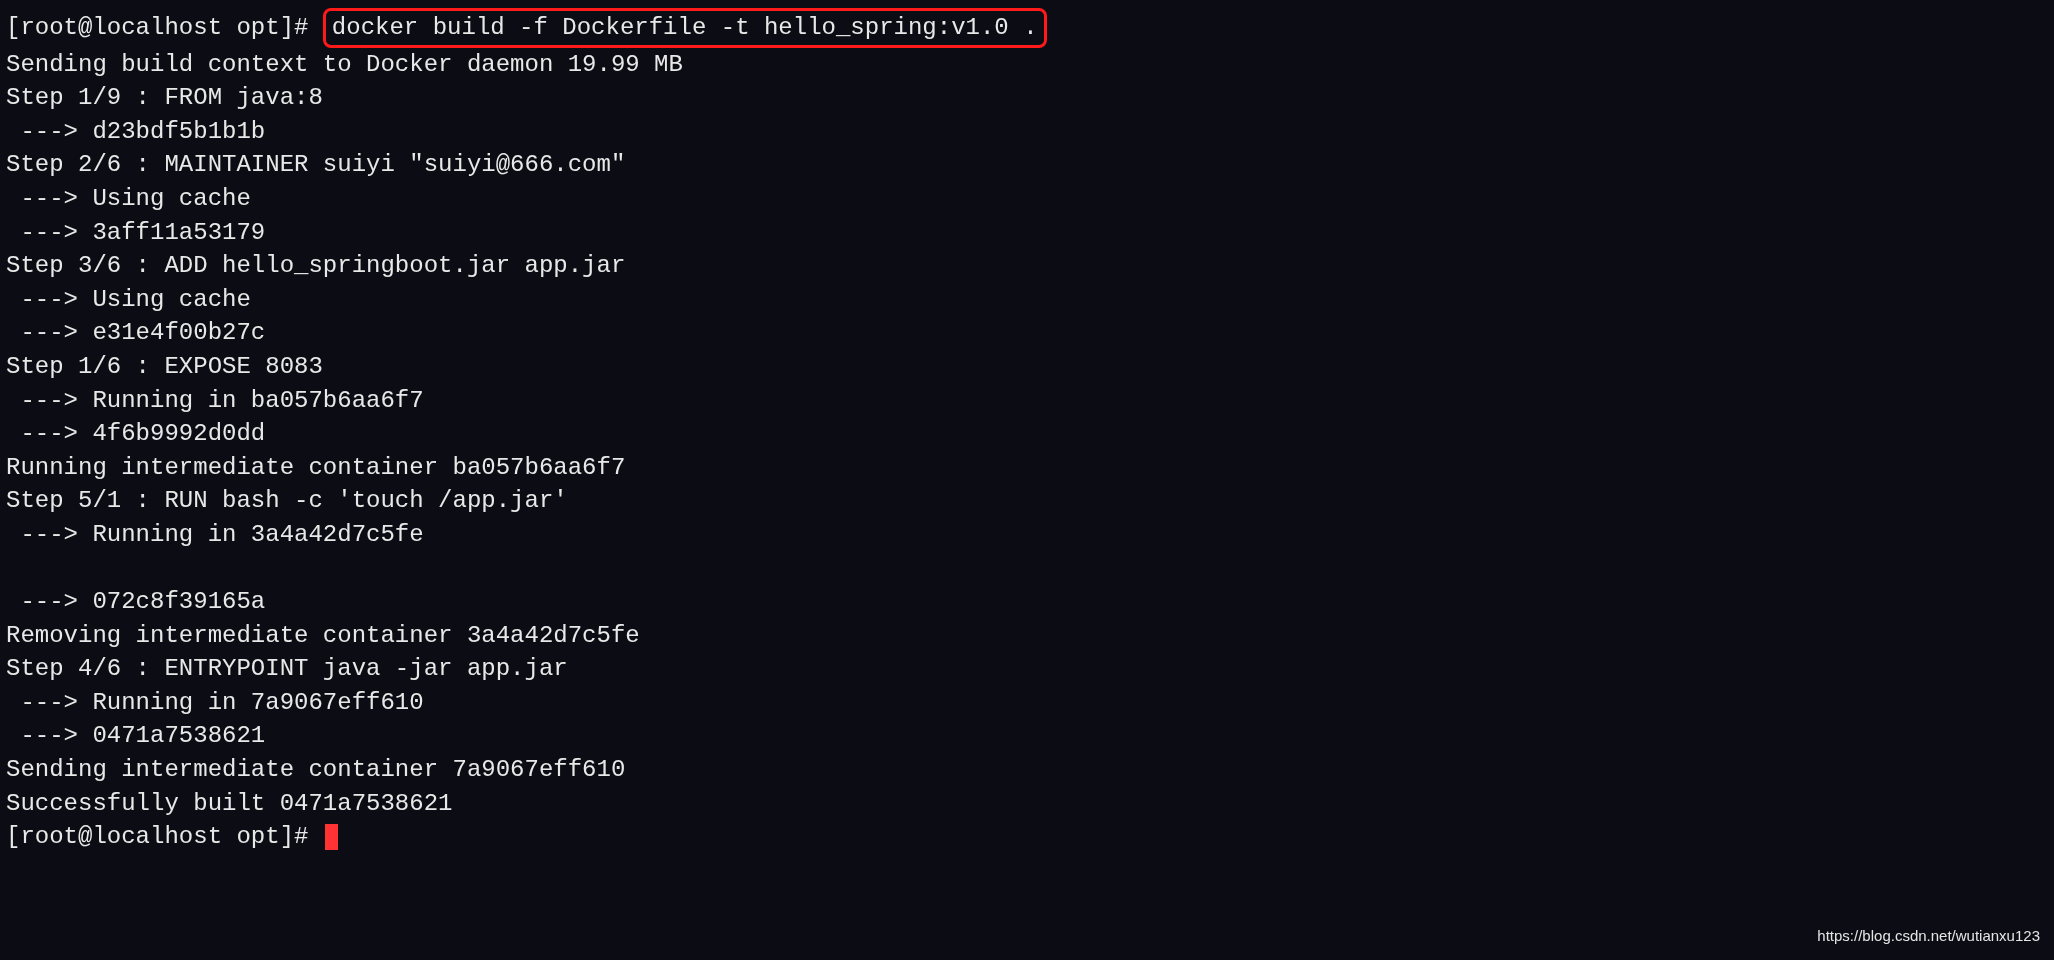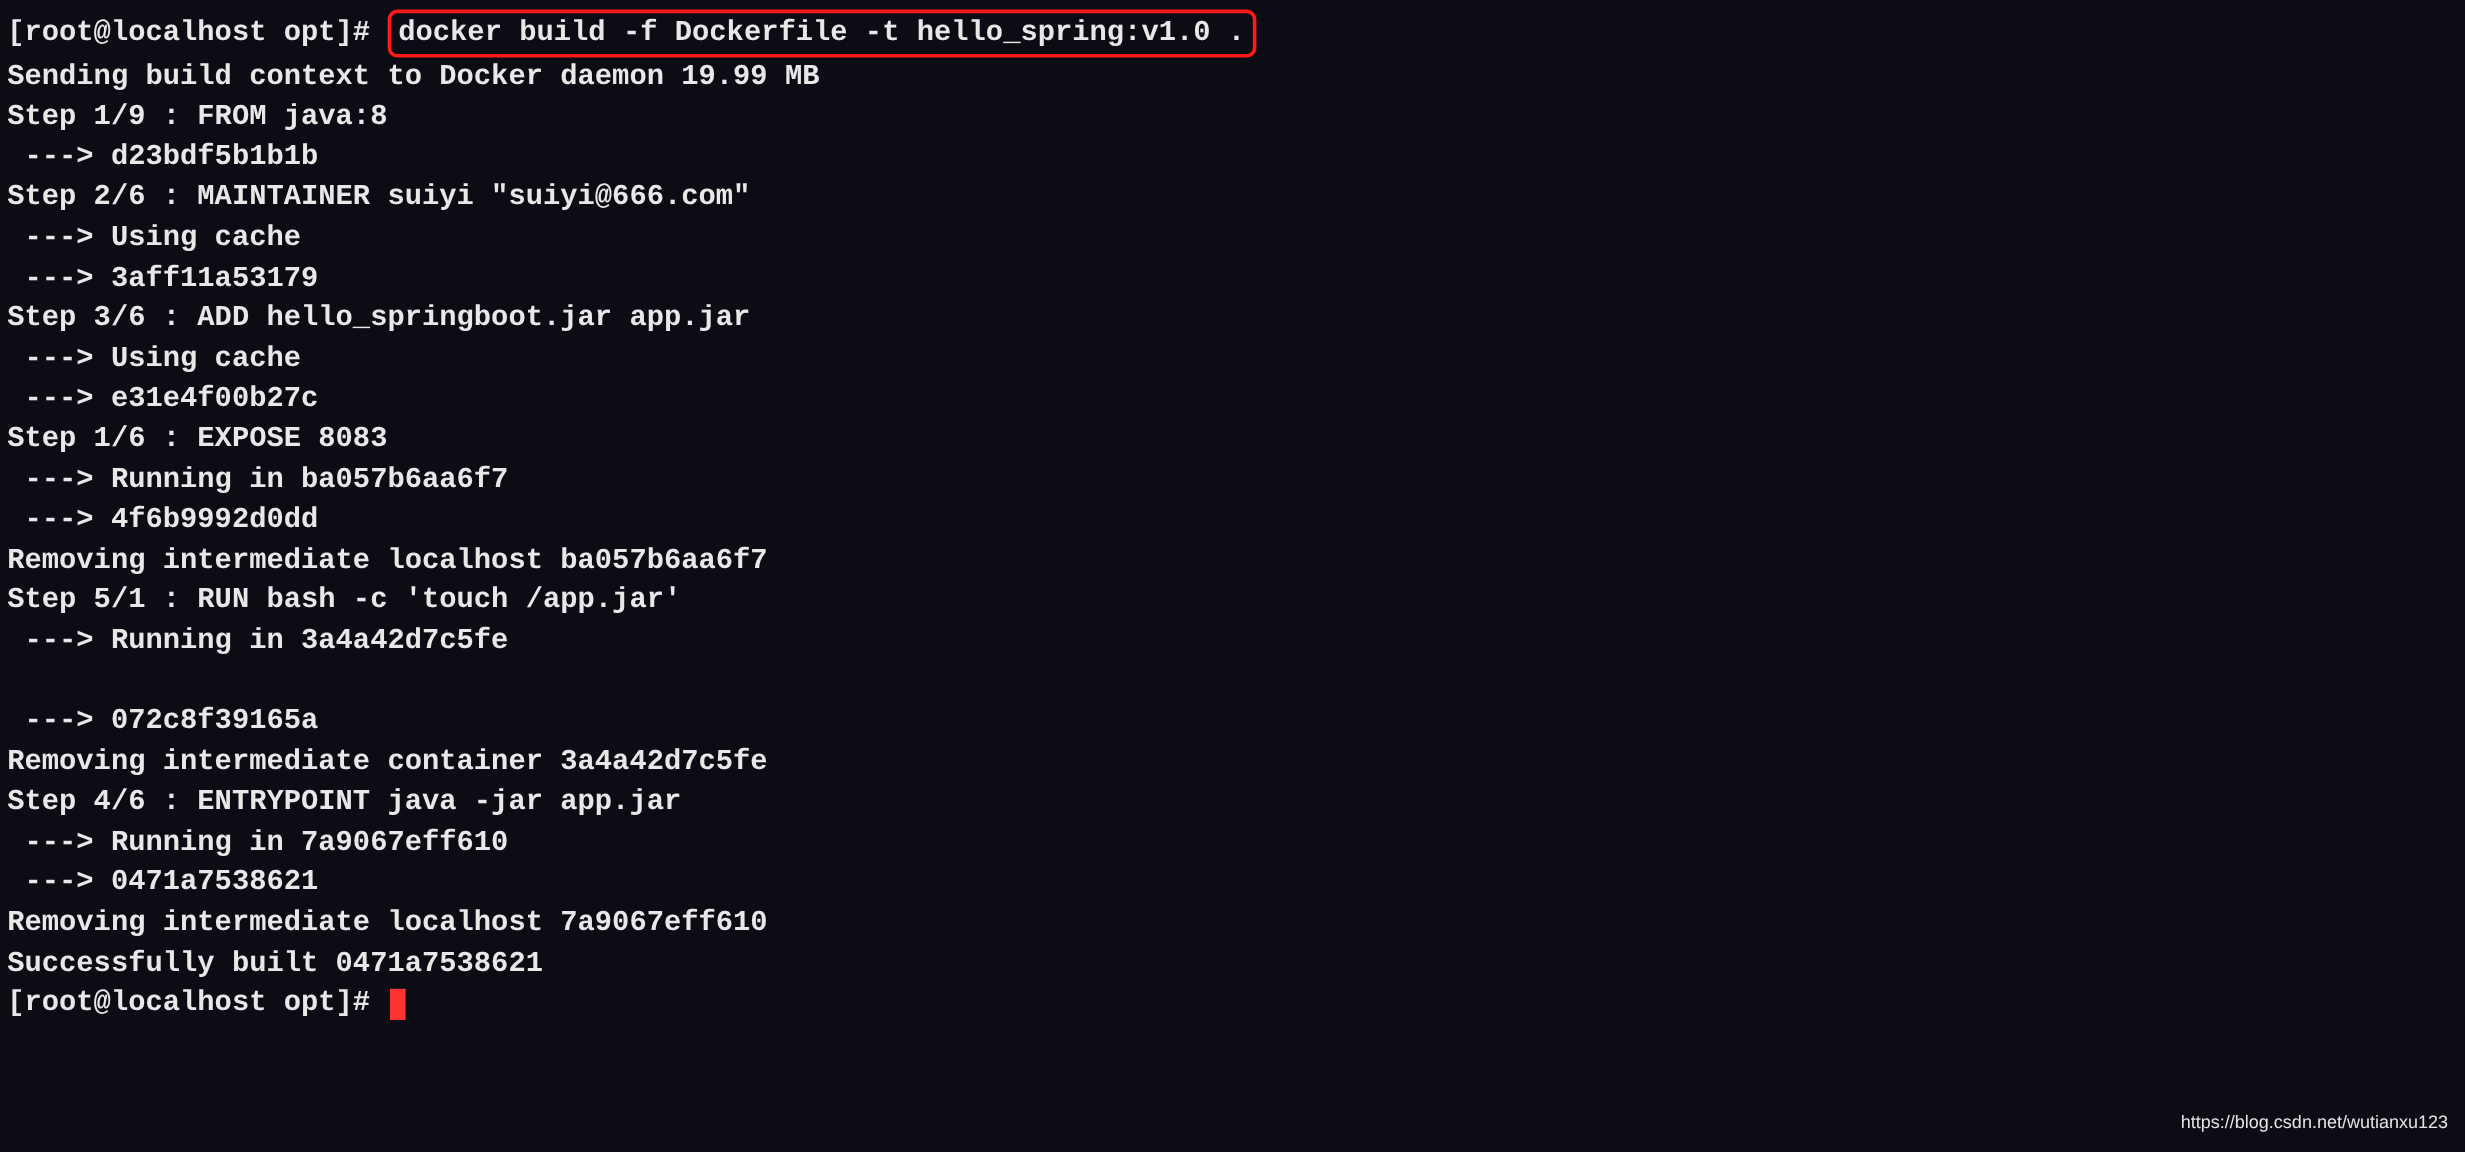--- a/index.html
+++ b/index.html
@@ -14,21 +14,20 @@
       font-size: 24px;
       line-height: 1.4;
       padding: 8px 6px;
       width: 2054px;
       height: 960px;
       overflow: hidden;
       position: relative;
     }
     .terminal-line {
       white-space: pre;
-      font-weight: bold;
     }
     .highlight-box {
       border: 3px solid #ff1a1a;
       border-radius: 8px;
       padding: 0 6px;
       display: inline-block;
     }
     .prompt-segment {
       display: inline;
     }
@@ -58,26 +57,26 @@
 <div class="terminal-line"> ---&gt; d23bdf5b1b1b</div>
 <div class="terminal-line">Step 2/6 : MAINTAINER suiyi "suiyi@666.com"</div>
 <div class="terminal-line"> ---&gt; Using cache</div>
 <div class="terminal-line"> ---&gt; 3aff11a53179</div>
 <div class="terminal-line">Step 3/6 : ADD hello_springboot.jar app.jar</div>
 <div class="terminal-line"> ---&gt; Using cache</div>
 <div class="terminal-line"> ---&gt; e31e4f00b27c</div>
 <div class="terminal-line">Step 1/6 : EXPOSE 8083</div>
 <div class="terminal-line"> ---&gt; Running in ba057b6aa6f7</div>
 <div class="terminal-line"> ---&gt; 4f6b9992d0dd</div>
-<div class="terminal-line">Removing intermediate localhost ba057b6aa6f7</div>
+<div class="terminal-line">Running intermediate container ba057b6aa6f7</div>
 <div class="terminal-line">Step 5/1 : RUN bash -c 'touch /app.jar'</div>
 <div class="terminal-line"> ---&gt; Running in 3a4a42d7c5fe</div>
 <div class="terminal-line">&nbsp;</div>
 <div class="terminal-line"> ---&gt; 072c8f39165a</div>
 <div class="terminal-line">Removing intermediate container 3a4a42d7c5fe</div>
 <div class="terminal-line">Step 4/6 : ENTRYPOINT java -jar app.jar</div>
 <div class="terminal-line"> ---&gt; Running in 7a9067eff610</div>
 <div class="terminal-line"> ---&gt; 0471a7538621</div>
-<div class="terminal-line">Removing intermediate localhost 7a9067eff610</div>
+<div class="terminal-line">Sending intermediate container 7a9067eff610</div>
 <div class="terminal-line">Successfully built 0471a7538621</div>
 <div class="terminal-line"><span class="prompt-segment">[root@localhost opt]# </span><span class="cursor"></span></div>
 
 <div class="watermark">https://blog.csdn.net/wutianxu123</div>
 
 </body></html>

